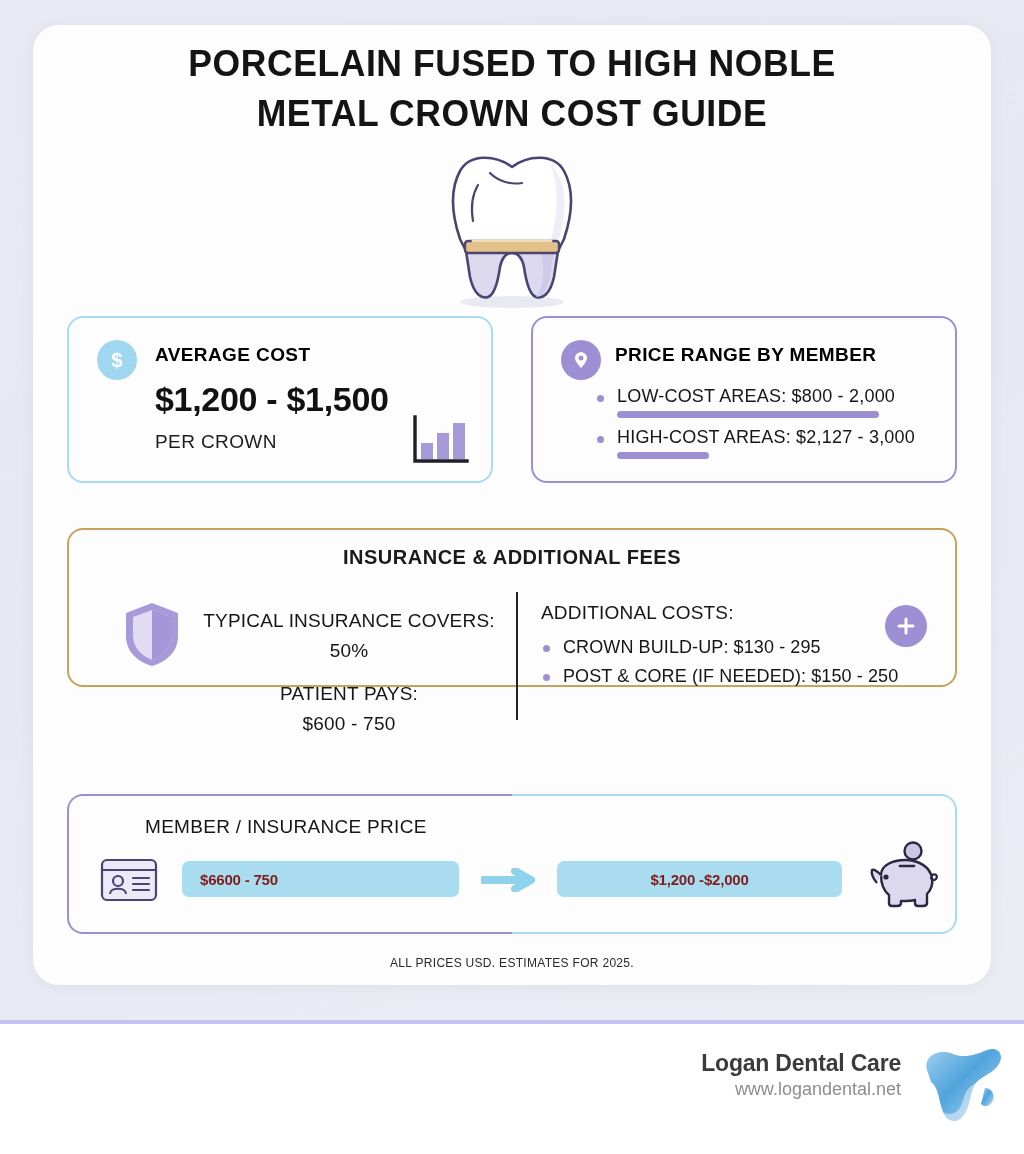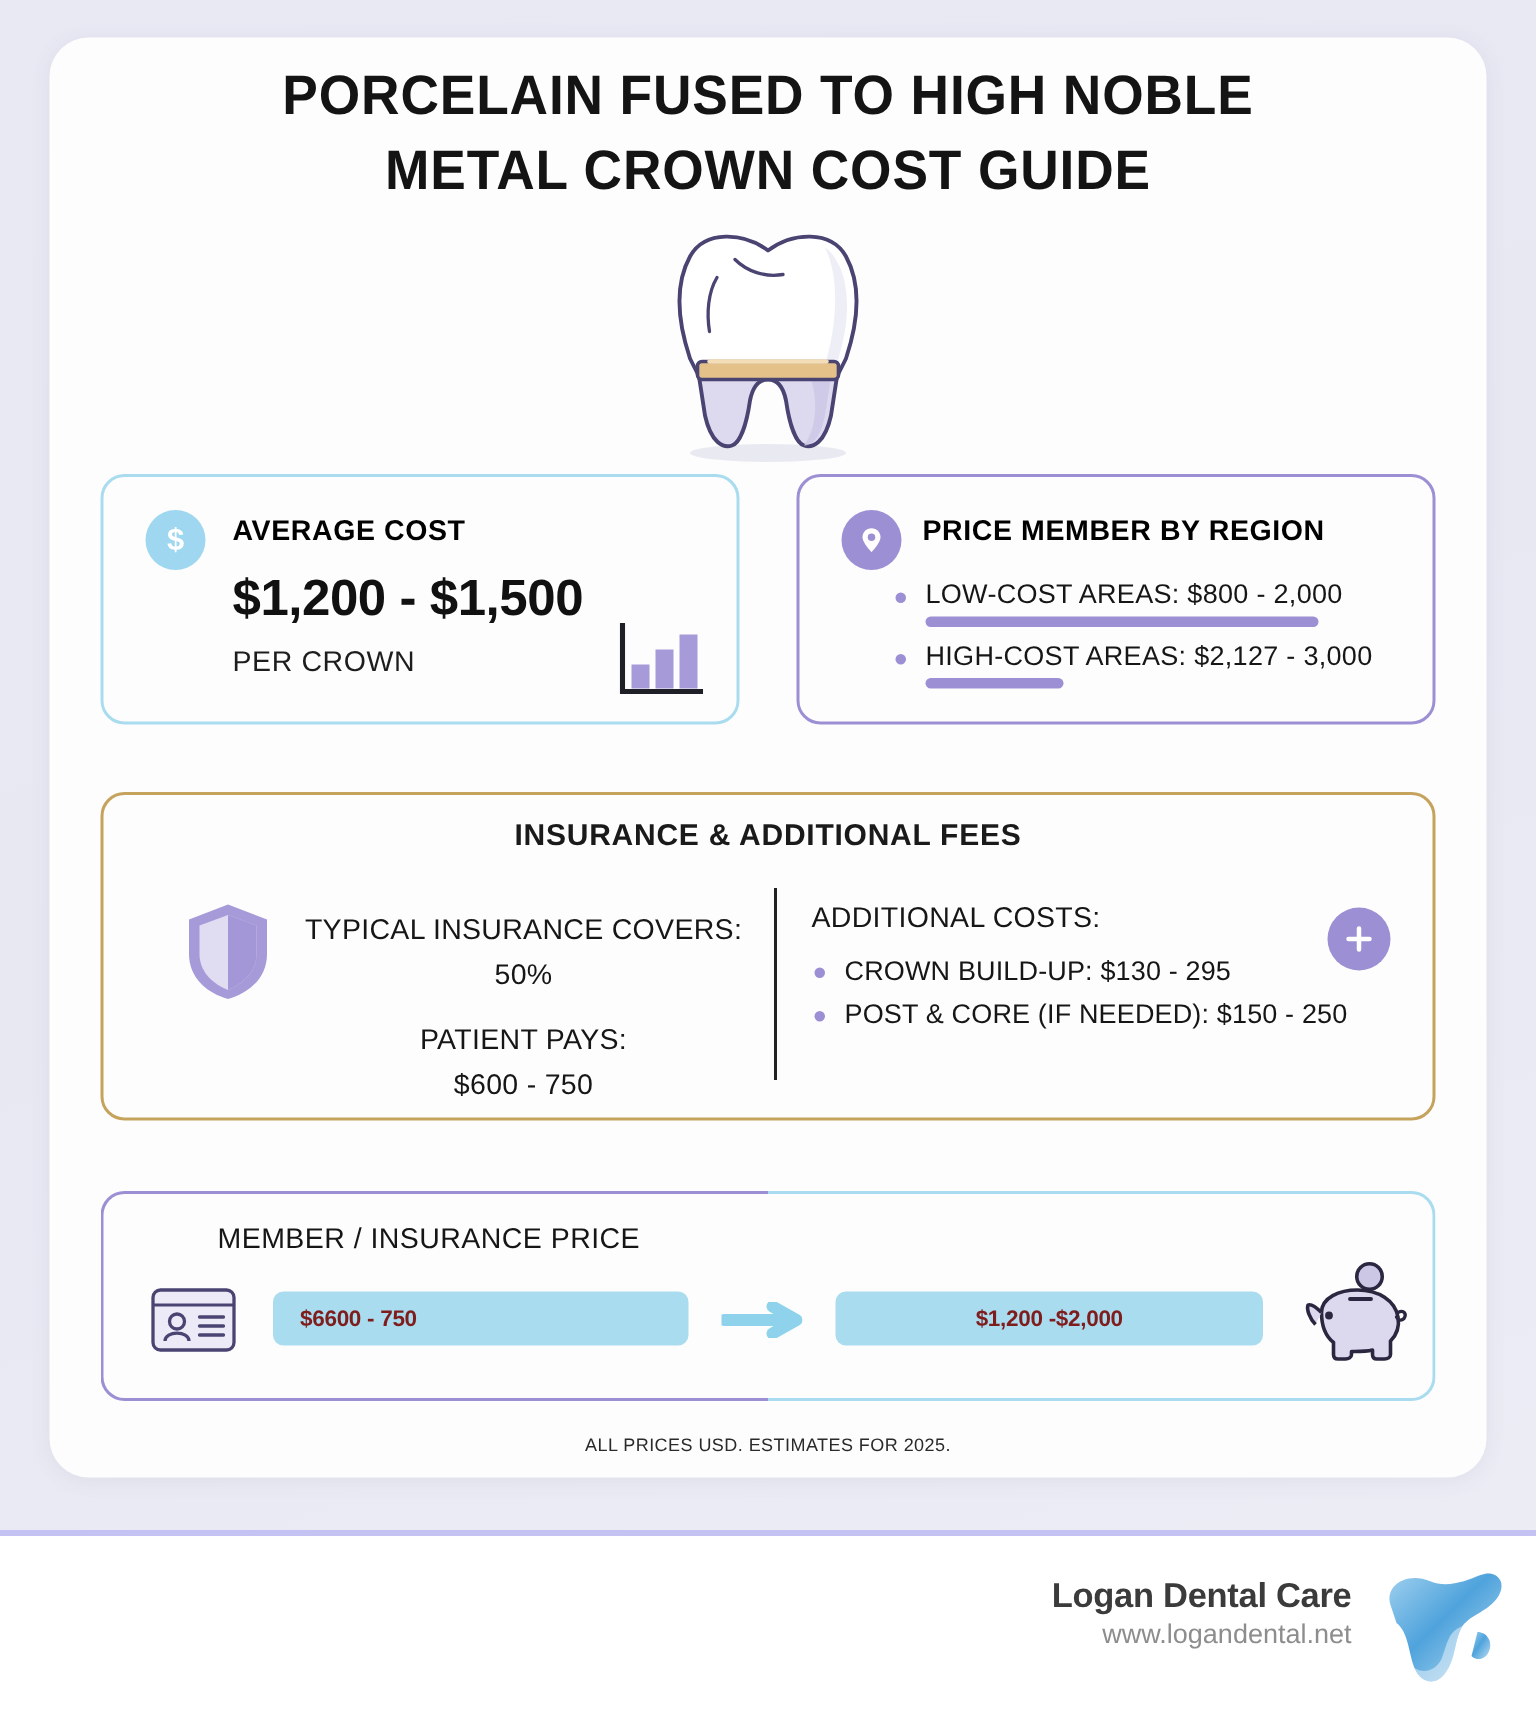--- a/index.html
+++ b/index.html
@@ -168,21 +168,21 @@
     border-radius: 4px;
     background: #9d8fd4;
   }
 
   
   .insurance {
     position: absolute;
     left: 34px;
     top: 503px;
     width: 890px;
-    height: 219px;
+    height: 159px;
     border: 2.5px solid #c5a35c;
     border-radius: 16px;
     background: #fdfdfd;
   }
   .ins-title {
     position: absolute;
     left: 0; right: 0;
     top: 16px;
     text-align: center;
     font-size: 20px;
@@ -438,21 +438,21 @@
         </div>
       </div>
 
       <div class="mini-card region">
         <div class="badge-icon purple">
           <svg viewBox="0 0 24 24" width="24" height="24">
             <path d="M12 4.2 C8.6 4.2 6 6.8 6 10.1 C6 14 12 20 12 20 C12 20 18 14 18 10.1 C18 6.8 15.4 4.2 12 4.2 Z" fill="#ffffff"></path>
             <circle cx="12" cy="10.1" r="2.5" fill="#9d8fd4"></circle>
           </svg>
         </div>
-        <div class="mini-head">PRICE MEMBER BY REGION</div>
+        <div class="mini-head">PRICE RANGE BY MEMBER</div>
         <div class="region-list">
           <div class="region-item">
             <span class="dot"></span>
             <div class="txt">LOW-COST AREAS: $800 - 2,000</div>
             <div class="bar" style="width:80%"></div>
           </div>
           <div class="region-item">
             <span class="dot"></span>
             <div class="txt">HIGH-COST AREAS: $2,127 - 3,000</div>
             <div class="bar" style="width:28%"></div>

